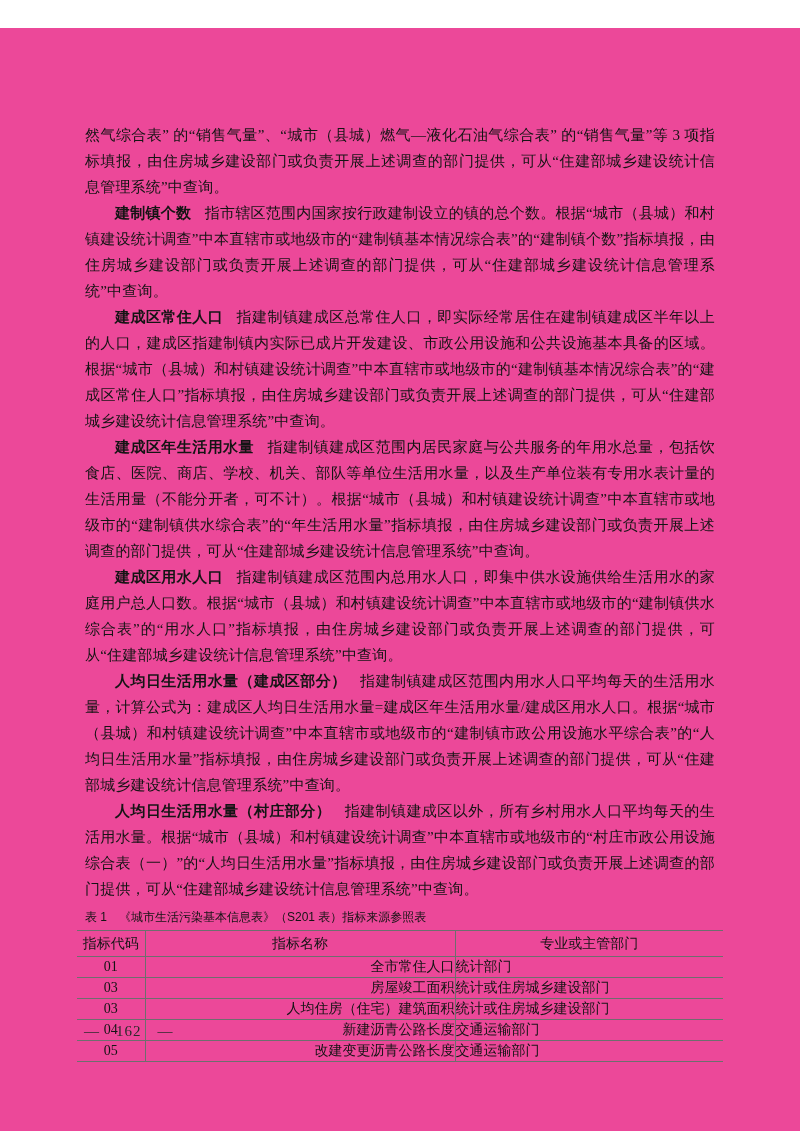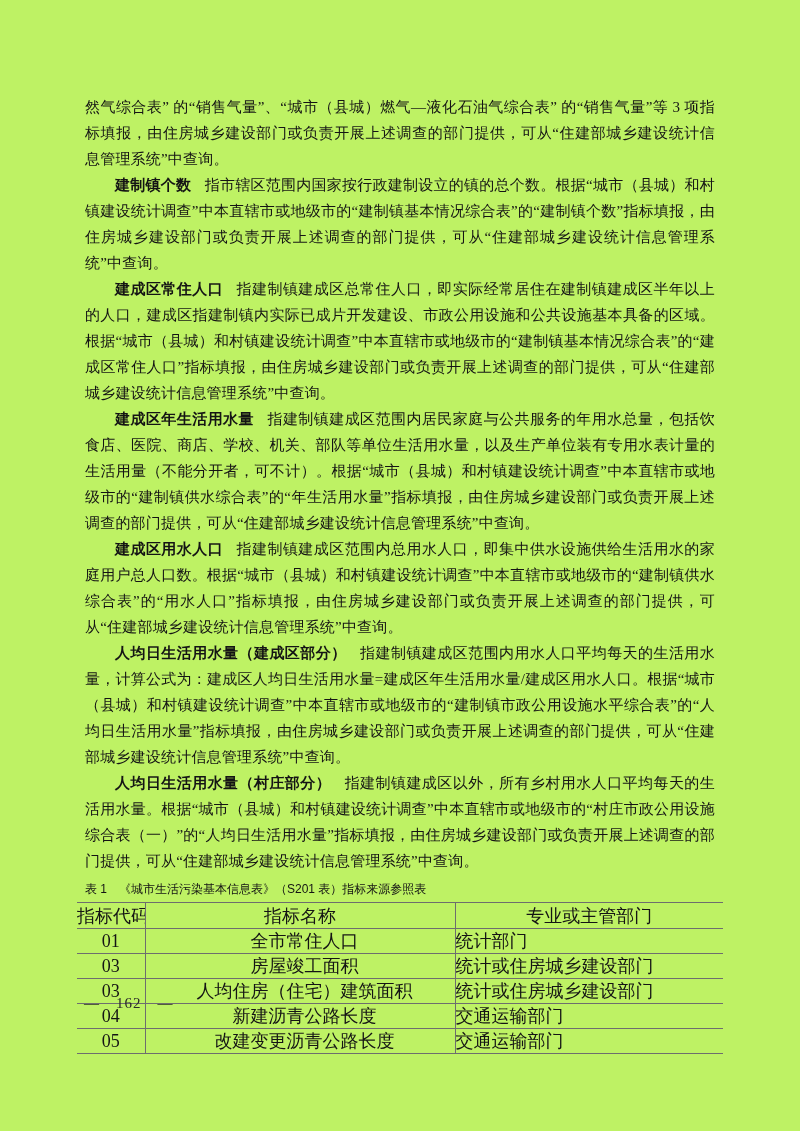--- a/index.html
+++ b/index.html
@@ -4,21 +4,21 @@
 <style>
   * { margin: 0; padding: 0; box-sizing: border-box; }
   html, body { background: #ffffff; }
   body {
     width: 800px; height: 1131px;
     position: relative;
     font-family: "Liberation Serif", serif;
     color: #141414;
     overflow: hidden;
   }
-  .page { position: absolute; inset: 0; background: #bef264; }
+  .page { position: absolute; inset: 0; background: #ec4899; margin-top: 28px; }
   .content {
     position: absolute;
     left: 85px; top: 94px;
     width: 630px;
   }
   p.para {
     font-size: 15px;
     line-height: 26px;
     text-align: justify;
     text-indent: 2em;
@@ -37,37 +37,37 @@
     line-height: 20px;
     text-align: left;
     margin-top: 5px;
   }
   table.src-table {
     border-collapse: collapse;
     table-layout: fixed;
     width: 646px;
     margin-left: -8px;
     margin-top: 3px;
-    font-size: 18px;
+    font-size: 14px;
   }
   table.src-table th, table.src-table td {
     border-top: 1px solid #6e6e6e;
     border-bottom: 1px solid #6e6e6e;
     font-weight: normal;
     white-space: nowrap;
     overflow: hidden;
   }
   table.src-table th { height: 26px; text-align: center; }
   table.src-table td { height: 21px; font-family: Liberation Serif, serif; }
   table.src-table th:nth-child(1),
   table.src-table th:nth-child(2),
   table.src-table td:nth-child(1),
   table.src-table td:nth-child(2) { border-right: 1px solid #6e6e6e; }
   table.src-table td:nth-child(1) { text-align: center; }
-  table.src-table td:nth-child(2) { text-align: center; padding-left: 9px; }
+  table.src-table td:nth-child(2) { text-align: right; padding-left: 9px; }
   table.src-table td:nth-child(3) { text-align: left; padding-left: 0; }
   .footer {
     position: absolute;
     left: 84px; top: 994px;
     font-size: 15px;
     color: #2a2a2a;
     white-space: pre;
     letter-spacing: 1px;
   }
 </style>

